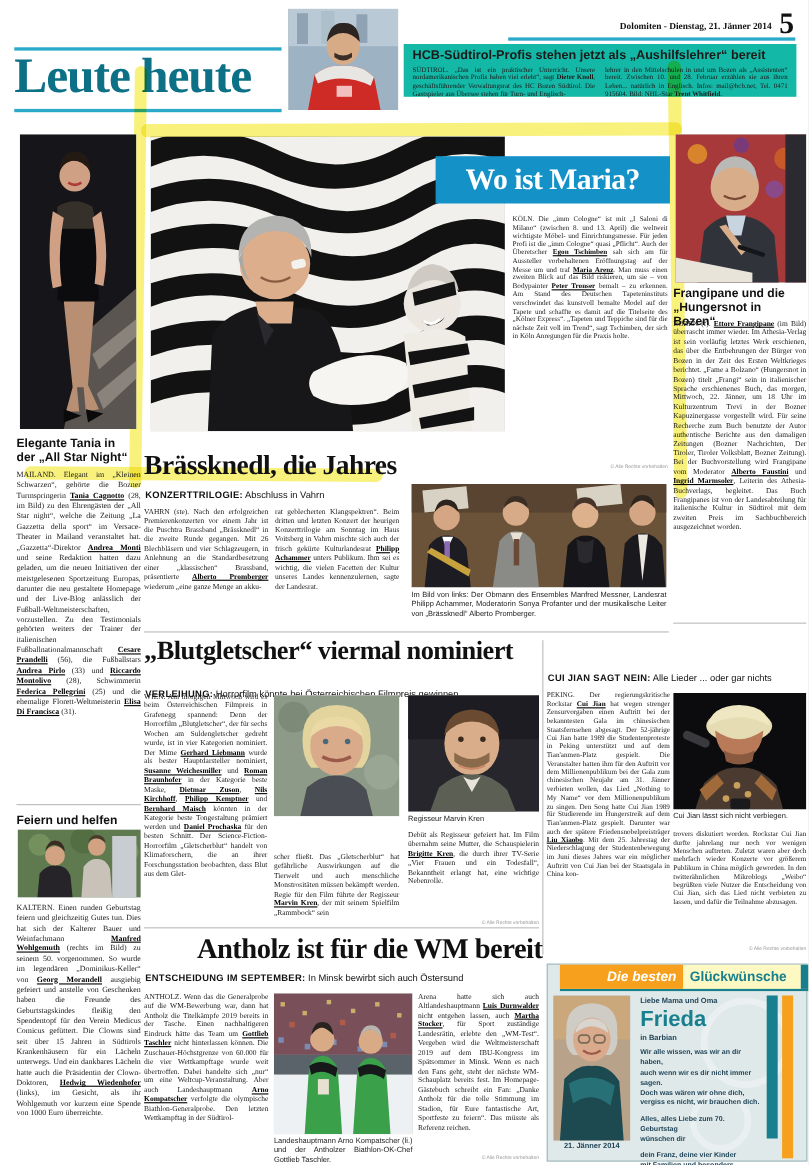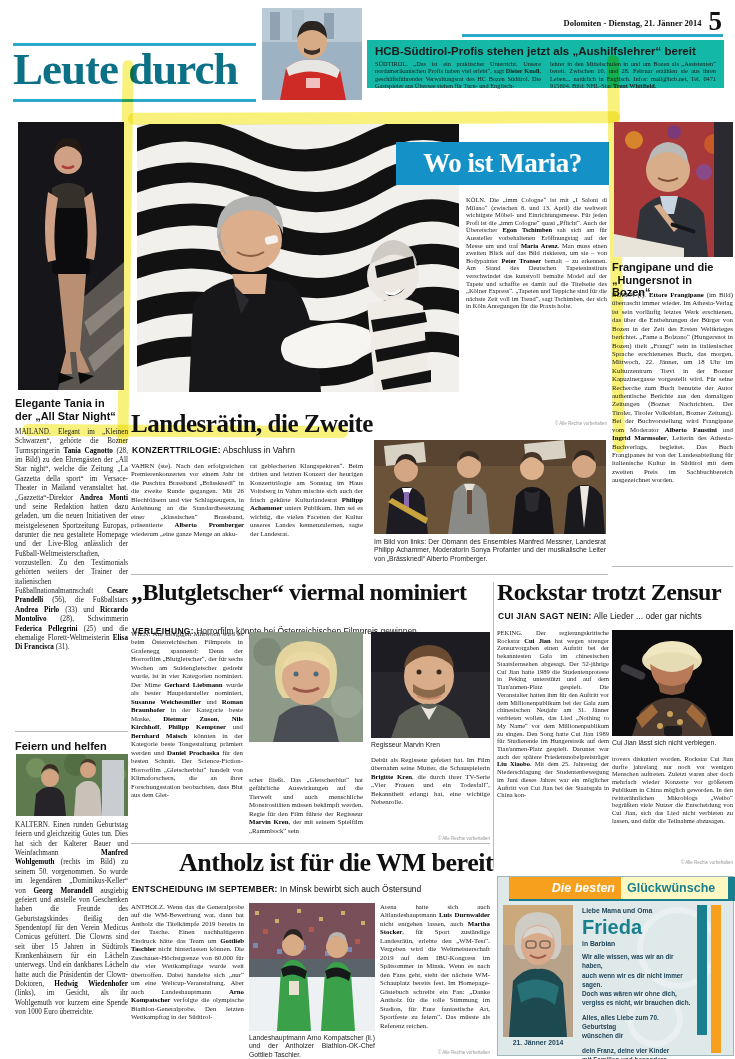--- a/index.html
+++ b/index.html
@@ -1,21 +1,21 @@
 <!DOCTYPE html>
 <html lang="de"><head>
 <meta charset="utf-8">
 <style>
   html,body{margin:0;padding:0;background:#e9e9e9;}
   #page{position:relative;width:735px;height:1059px;background:#fff;margin:0 auto;overflow:hidden;
         font-family:"Liberation Serif",serif;color:#1a1a1a;}
   .abs{position:absolute;}
   .sans{font-family:"Liberation Sans",sans-serif;}
   .body-text{font-size:6.8px;line-height:1.25;text-align:justify;color:#1b1b1b;}
-  .body-text b{color:#000;}
+  .body-text b{color:#000;text-decoration:underline;}
   .small-body{font-size:6.5px;line-height:1.17;}
   .headline{font-weight:bold;color:#111;letter-spacing:-0.5px;}
   .kicker{font-family:"Liberation Sans",sans-serif;font-size:8.5px;color:#111;}
   .kicker b{letter-spacing:0.3px;text-align:right;}
   .side-head{font-family:"Liberation Sans",sans-serif;font-weight:bold;font-size:11px;line-height:1.15;color:#111;white-space:pre-line;}
   .caption{font-family:"Liberation Sans",sans-serif;font-size:6.8px;line-height:1.25;color:#222;text-align:justify;}
   .credit{font-size:4.5px;color:#999;text-align:right;font-family:"Liberation Sans",sans-serif;}
   .rule{background:#b9b9b9;}
   .cyan-rule{background:#2aa9c9;}
   .hl{background:rgba(243,231,35,0.6);border-radius:7px;mix-blend-mode:multiply;}
@@ -45,21 +45,21 @@
 
 <div id="page">
 
   <div id="masthead" class="abs">
     <div class="dateline"><b>Dolomiten</b> <span>- Dienstag, 21. Jänner 2014</span></div>
     <div class="pagenum">5</div>
   </div>
   <div class="abs cyan-rule" style="left:462px;top:34px;width:261px;height:3px;"></div>
 
   <div class="abs cyan-rule" style="left:13px;top:43px;width:243px;height:3px;"></div>
-  <div id="leute-title" class="abs">Leute durch</div>
+  <div id="leute-title" class="abs">Leute heute</div>
   <div class="abs cyan-rule" style="left:13px;top:99px;width:243px;height:3px;"></div>
 
   <div class="abs photo" style="left:262px;top:8px;width:100px;height:92px;">
     <svg width="100" height="92" viewBox="0 0 100 92">
       <rect width="100" height="92" fill="#9db3c4"></rect>
       <rect x="0" y="0" width="100" height="34" fill="#b9c9d6"></rect>
       <rect x="8" y="4" width="10" height="28" fill="#8fa3b4"></rect>
         <rect x="30" y="2" width="12" height="30" fill="#aebfcc"></rect>
         <rect x="62" y="5" width="10" height="26" fill="#8fa3b4"></rect>
       <ellipse cx="50" cy="34" rx="15" ry="17" fill="#d7ab85"></ellipse>
@@ -180,21 +180,21 @@
       <path d="M40,84 L60,110 L64,106 L46,82Z" fill="#d8ad8a"></path>
       <rect x="56" y="104" width="26" height="4" rx="2" transform="rotate(18 69 106)" fill="#14161a"></rect>
       <path d="M0,112 L70,126 L70,135 L0,135Z" fill="#e8e4da"></path>
     </svg>
   </div>
   <div class="abs side-head" style="left:612px;top:261px;width:121px;">Frangipane und die
 „Hungersnot in Bozen“</div>
   <div class="abs body-text" style="left:612px;top:291px;width:121px;font-size:6.8px;line-height:1.24;">BOZEN (f). <b>Ettore Frangipane</b> (im Bild) überrascht immer wieder. Im Athesia-Verlag ist sein vorläufig letztes Werk erschienen, das über die Entbehrungen der Bürger von Bozen in der Zeit des Ersten Weltkrieges berichtet. „Fame a Bolzano“ (Hungersnot in Bozen) titelt „Frangi“ sein in italienischer Sprache erschienenes Buch, das morgen, Mittwoch, 22. Jänner, um 18 Uhr im Kulturzentrum Trevi in der Bozner Kapuzinergasse vorgestellt wird. Für seine Recherche zum Buch benutzte der Autor authentische Berichte aus den damaligen Zeitungen (Bozner Nachrichten, Der Tiroler, Tiroler Volksblatt, Bozner Zeitung). Bei der Buchvorstellung wird Frangipane vom Moderator <b>Alberto Faustini</b> und <b>Ingrid Marmsoler</b>, Leiterin des Athesia-Buchverlags, begleitet. Das Buch Frangipanes ist von der Landesabteilung für italienische Kultur in Südtirol mit dem zweiten Preis im Sachbuchbereich ausgezeichnet worden.</div>
   <div class="abs rule" style="left:612px;top:566px;width:121px;height:1px;"></div>
 
-  <div class="abs headline" style="left:131px;top:410px;font-size:25px;">Landesrätin, die Zweite</div>
+  <div class="abs headline" style="left:131px;top:410px;font-size:25px;">Brässknedl, die Jahres</div>
   <div class="abs kicker" style="left:132px;top:445px;"><b>KONZERTTRILOGIE:</b><span> Abschluss in Vahrn</span></div>
   <div class="abs body-text" style="left:131px;top:462px;width:113px;">VAHRN (ste). Nach den erfolgreichen Premierenkonzerten vor einem Jahr ist die Puschtra Brassband „Brässknedl“ in die zweite Runde gegangen. Mit 26 Blechbläsern und vier Schlagzeugern, in Anlehnung an die Standardbesetzung einer „klassischen“ Brassband, präsentierte <b>Alberto Promberger</b> wiederum „eine ganze Menge an akku-</div>
   <div class="abs body-text" style="left:250px;top:462px;width:113px;">rat geblecherten Klangspektren“. Beim dritten und letzten Konzert der heurigen Konzerttrilogie am Sonntag im Haus Voitsberg in Vahrn mischte sich auch der frisch gekürte Kulturlandesrat <b>Philipp Achammer</b> unters Publikum. Ihm sei es wichtig, die vielen Facetten der Kultur unseres Landes kennenzulernen, sagte der Landesrat.</div>
   <div class="abs photo" style="left:374px;top:440px;width:232px;height:94px;">
     <svg width="232" height="94" viewBox="0 0 232 94">
       <rect width="232" height="94" fill="#6b533a"></rect>
       <rect x="0" y="0" width="232" height="26" fill="#584430"></rect>
       <path d="M10,6 L50,2 L52,22 L12,26Z" fill="#d8d2c4"></path>
         <path d="M150,4 L190,0 L192,18 L152,22Z" fill="#d8d2c4"></path>
       <circle cx="32" cy="30" r="12" fill="#d4a684"></circle>
@@ -251,21 +251,20 @@
         <circle cx="68" cy="40" r="2.5" fill="#3a2a1e"></circle>
       <path d="M20,106 L28,84 Q44,70 58,72 Q74,70 90,86 L98,106Z" fill="#5c6054"></path>
       <path d="M50,74 L58,88 L66,74 Q58,80 50,74Z" fill="#e8e4dc"></path>
     </svg>
   </div>
   <div class="abs caption" style="left:371px;top:741px;width:119px;text-align:left;">Regisseur Marvin Kren</div>
   <div class="abs body-text" style="left:371px;top:756px;width:119px;">Debüt als Regisseur gefeiert hat. Im Film übernahm seine Mutter, die Schauspielerin <b>Brigitte Kren</b>, die durch ihrer TV-Serie „Vier Frauen und ein Todesfall“, Bekanntheit erlangt hat, eine wichtige Nebenrolle.</div>
   <div class="abs credit" style="left:371px;top:836px;width:119px;">© Alle Rechte vorbehalten</div>
 
   <div class="abs rule" style="left:493px;top:582px;width:1px;height:286px;"></div>
-  <div class="abs headline" style="left:497px;top:579px;font-size:24px;">Rockstar trotzt Zensur</div>
   <div class="abs kicker" style="left:498px;top:611px;"><b>CUI JIAN SAGT NEIN:</b><span> Alle Lieder ... oder gar nichts</span></div>
   <div class="abs body-text small-body" style="left:497px;top:629px;width:112px;font-size:6.5px;line-height:1.19;">PEKING. Der regierungskritische Rockstar <b>Cui Jian</b> hat wegen strenger Zensurvorgaben einen Auftritt bei der bekanntesten Gala im chinesischen Staatsfernsehen abgesagt. Der 52-jährige Cui Jian hatte 1989 die Studentenproteste in Peking unterstützt und auf dem Tian'anmen-Platz gespielt. Die Veranstalter hatten ihm für den Auftritt vor dem Millionenpublikum bei der Gala zum chinesischen Neujahr am 31. Jänner verbieten wollen, das Lied „Nothing to My Name“ vor dem Millionenpublikum zu singen. Den Song hatte Cui Jian 1989 für Studierende im Hungerstreik auf dem Tian'anmen-Platz gespielt. Darunter war auch der spätere Friedensnobelpreisträger <b>Liu Xiaobo</b>. Mit dem 25. Jahrestag der Niederschlagung der Studentenbewegung im Juni dieses Jahres war ein möglicher Auftritt von Cui Jian bei der Staatsgala in China kon-</div>
   <div class="abs photo" style="left:612px;top:630px;width:121px;height:106px;">
     <svg width="121" height="106" viewBox="0 0 121 106">
       <rect width="121" height="106" fill="#0c0c0e"></rect>
       <ellipse cx="60" cy="30" rx="30" ry="15" fill="#e6dcb4"></ellipse>
       <path d="M32,30 Q34,12 60,11 Q86,12 88,30 Q74,22 60,22 Q46,22 32,30Z" fill="#efe6c2"></path>
       <path d="M38,34 Q40,58 60,60 Q80,58 82,34 Q70,42 60,42 Q50,42 38,34Z" fill="#b87a58"></path>
       <path d="M46,52 Q60,60 74,52 L72,62 Q60,68 48,62Z" fill="#8a5a40"></path>
       <rect x="8" y="38" width="26" height="8" rx="4" transform="rotate(24 21 42)" fill="#3a3a3e"></rect>

